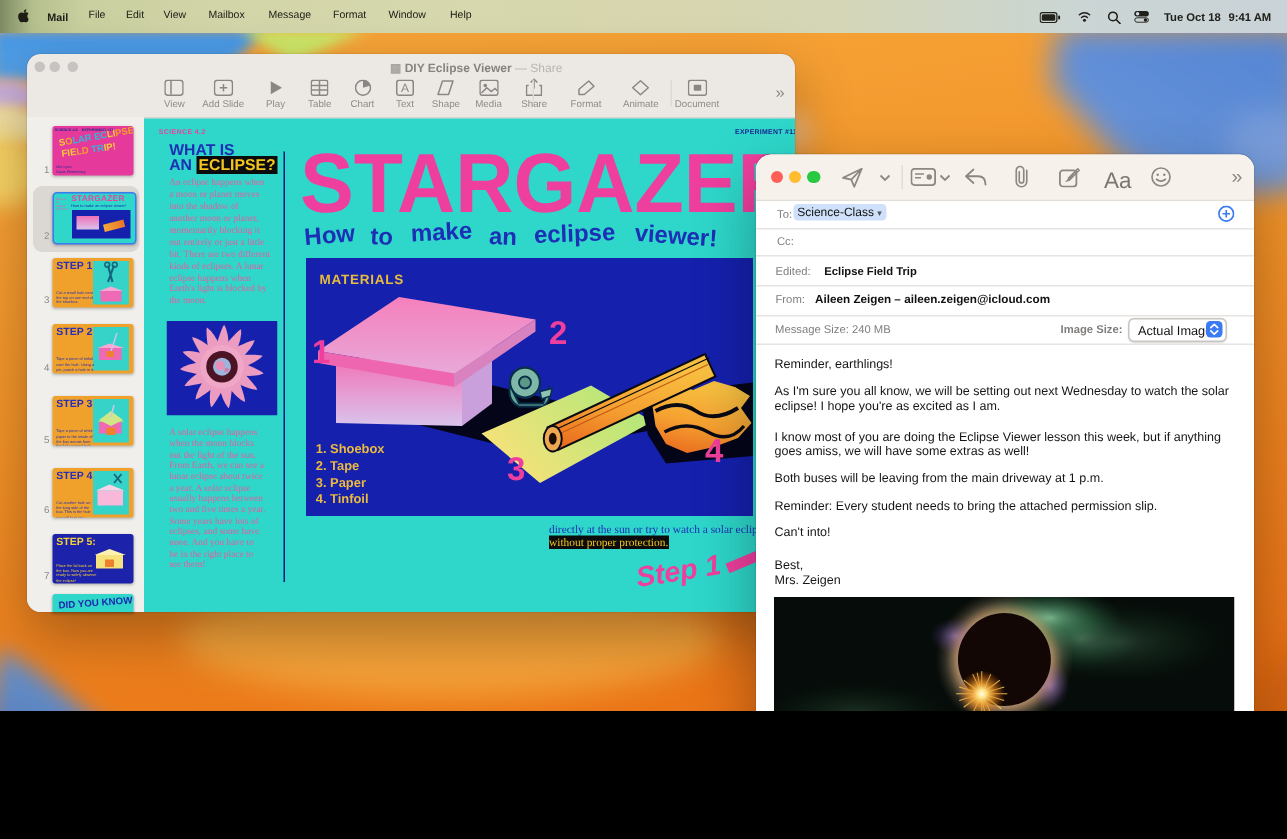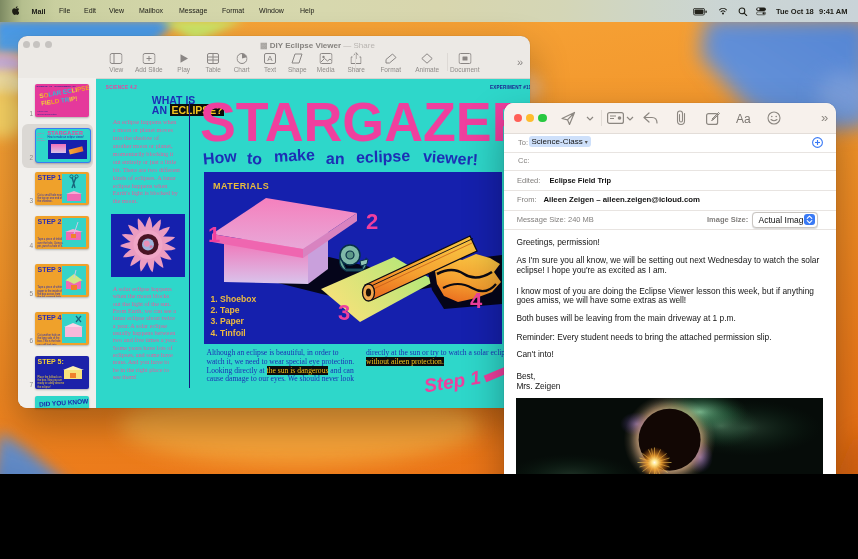--- a/index.html
+++ b/index.html
@@ -296,21 +296,21 @@
     <div class="tnum" style="left:3px;top:345px;">7</div>
 
     <div class="thumb" style="top:360px;height:12px;background:#2ed7ca;border-radius:2px 2px 0 0;">
       <div class="a" style="left:4px;top:3px;font-size:6.5px;font-weight:bold;color:#1c25ae;transform:rotate(-4deg);">DID YOU KNOW</div>
     </div>
   </div>
 
   <div class="a" id="slide">
     <div class="a" style="left:9.8px;top:5.5px;font-size:4.6px;font-weight:bold;color:#ef3f9e;letter-spacing:0.3px;">SCIENCE 4.2</div>
     <div class="a" style="left:394px;top:6px;font-size:4.6px;font-weight:bold;color:#1c2390;letter-spacing:0.2px;white-space:nowrap;">EXPERIMENT #11</div>
-    <div class="a" style="left:16.8px;top:17px;font-size:10.5px;font-weight:bold;color:#1c2fb5;line-height:9.6px;margin-left:39px;">WHAT IS<br>AN <span style="background:#0c0c0c;color:#f3c51e;padding:0 1.5px;">ECLIPSE?</span></div>
+    <div class="a" style="left:16.8px;top:17px;font-size:10.5px;font-weight:bold;color:#1c2fb5;line-height:9.6px;">WHAT IS<br>AN <span style="background:#0c0c0c;color:#f3c51e;padding:0 1.5px;">ECLIPSE?</span></div>
     <div class="a serif" style="left:16.8px;top:39px;font-size:6.25px;line-height:7.93px;color:#e85c9e;white-space:nowrap;">An eclipse happens when<br>a moon or planet moves<br>into the shadow of<br>another moon or planet,<br>momentarily blocking it<br>out entirely or just a little<br>bit. There are two different<br>kinds of eclipses. A lunar<br>eclipse happens when<br>Earth's light is blocked by<br>the moon.</div>
 
     <svg class="a" style="left:14.5px;top:135.2px" width="74" height="63" viewBox="0 0 74 63">
       <rect width="74" height="63" fill="#1520ad"></rect>
       <g transform="translate(37,30.5)">
         <path id="ray" fill="#eb9cc0" d="M -4.5 -12 Q 0 -27 1.5 -28 Q 4.5 -23 4.5 -12 Z"></path>
         <use href="#ray" transform="rotate(24)"></use>
             <use href="#ray" transform="rotate(48)"></use>
             <use href="#ray" transform="rotate(72)"></use>
             <use href="#ray" transform="rotate(96)"></use>
@@ -404,22 +404,21 @@
       <text x="162" y="57" font-family="Liberation Sans" font-size="22" font-weight="bold" fill="#ef3f9e">2</text>
       <text x="134" y="148" font-family="Liberation Sans" font-size="22" font-weight="bold" fill="#ef3f9e">3</text>
       <text x="266" y="136" font-family="Liberation Sans" font-size="22" font-weight="bold" fill="#ef3f9e">4</text>
 
       <text x="6.5" y="130" font-family="Liberation Sans" font-size="8.6" font-weight="bold" fill="#ecba40">1. Shoebox</text>
       <text x="6.5" y="141.2" font-family="Liberation Sans" font-size="8.6" font-weight="bold" fill="#ecba40">2. Tape</text>
       <text x="6.5" y="152.4" font-family="Liberation Sans" font-size="8.6" font-weight="bold" fill="#ecba40">3. Paper</text>
       <text x="6.5" y="163.6" font-family="Liberation Sans" font-size="8.6" font-weight="bold" fill="#ecba40">4. Tinfoil</text>
     </svg>
 
-    <div class="a serif" style="left:110.5px;top:270px;font-size:7.6px;line-height:8.75px;color:#1c2fb5;white-space:nowrap;">Although an eclipse is beautiful, in order to<br>watch it, we need to wear special eye protection.<br>Looking directly at <span style="background:#0c0c0c;color:#f3c51e;">the sun is dangerous</span> and can<br>cause damage to our eyes. We should never look</div>
-    <div class="a serif" style="left:270px;top:270px;font-size:7.6px;line-height:8.75px;color:#1c2fb5;white-space:nowrap;">directly at the sun or try to watch a solar eclipse<br><span style="background:#0c0c0c;color:#f3c51e;">without aileen protection.</span></div>
+    <div class="a serif" style="left:270px;top:270px;font-size:7.6px;line-height:8.75px;color:#1c2fb5;white-space:nowrap;">directly at the sun or try to watch a solar eclipse<br><span style="background:#0c0c0c;color:#f3c51e;">without proper protection.</span></div>
 
     <div class="a" style="left:328px;top:292px;font-size:19px;font-weight:bold;font-style:italic;color:#ef3f9e;transform:rotate(-9deg);">Step 1</div>
     <svg class="a" style="left:386px;top:283px" width="30" height="24" viewBox="0 0 30 24">
       <line x1="3" y1="17" x2="28" y2="6.5" stroke="#ef3f9e" stroke-width="7"></line>
     </svg>
   </div>
 </div>
 
 <div class="a" id="mail">
   <div class="a" style="left:0;top:0;width:332px;height:30px;background:#f7f1ec;border-radius:10px 10px 0 0;border-bottom:1px solid #e3ddd8;"></div>
@@ -446,21 +445,21 @@
     <svg class="a" style="left:139px;top:9px" width="15" height="12" viewBox="0 0 15 12">
           <path d="M6 1 L1 5.5 L6 10 M1 5.5 H9 Q14 5.5 14 11" fill="none" stroke="#8c8781" stroke-width="1.2" stroke-linejoin="round" stroke-linecap="round"></path>
         </svg>
     <svg class="a" style="left:171px;top:7px" width="12" height="16" viewBox="0 0 12 16">
           <path d="M9.5 3.5 V11 A3.5 3.5 0 0 1 2.5 11 V3.5 A2.5 2.5 0 0 1 7.5 3.5 V10.5 A1.5 1.5 0 0 1 4.5 10.5 V4.5" fill="none" stroke="#8c8781" stroke-width="1.1" stroke-linecap="round"></path>
         </svg>
     <svg class="a" style="left:202px;top:9px" width="14" height="13" viewBox="0 0 14 13">
           <rect x="0.6" y="1.6" width="11" height="10.8" rx="2" fill="none" stroke="#8c8781" stroke-width="1.2"></rect>
           <path d="M6 7 L12.5 0.5 M12.5 0.5 l1 1 l-6.5 6.5 l-1.5 0.5 Z" stroke="#8c8781" stroke-width="1" fill="none"></path>
         </svg>
-    <div class="a" style="left:232px;top:9px;font-size:12px;color:#7c7772;">Aa</div>
+    <div class="a" style="left:232px;top:9px;font-size:15px;color:#7c7772;">Aa</div>
     <svg class="a" style="left:263px;top:8px" width="14" height="14" viewBox="0 0 14 14">
           <circle cx="7" cy="7" r="6" fill="none" stroke="#8c8781" stroke-width="1.1"></circle>
           <circle cx="4.8" cy="5.5" r="0.8" fill="#8c8781"></circle>
           <circle cx="9.2" cy="5.5" r="0.8" fill="#8c8781"></circle>
           <path d="M4 8.5 Q7 11 10 8.5" fill="none" stroke="#8c8781" stroke-width="1.1" stroke-linecap="round"></path>
         </svg>
     <div class="a" style="left:317px;top:7px;font-size:13px;color:#8c8781;">»</div>
   </div>
   <div id="mailrows" style="position:absolute;left:0;top:30px;width:332px;font-size:7.5px;">
     <div class="mrow" style="top:0;height:18.6px;"></div>
@@ -485,21 +484,21 @@
     <div class="a" style="left:247.6px;top:78.5px;width:64px;height:14px;background:#fff;border:0.5px solid #c9c5c1;border-radius:4px;box-shadow:0 0.5px 1px rgba(0,0,0,.15);">
       <div class="a" style="left:6px;top:2.5px;color:#111;font-size:8.5px;">Actual Image</div>
       <div class="a" style="right:1.5px;top:1.5px;width:11px;height:11px;background:#3a7af5;border-radius:3px;">
         <svg width="11" height="11" viewBox="0 0 11 11">
               <path d="M3.2 4.4 L5.5 2.2 L7.8 4.4 M3.2 6.6 L5.5 8.8 L7.8 6.6" fill="none" stroke="#fff" stroke-width="1.1" stroke-linejoin="round" stroke-linecap="round"></path>
             </svg>
       </div>
     </div>
   </div>
   <div id="mailbody" style="position:absolute;left:12.4px;top:0;width:312px;font-size:8.35px;line-height:9.9px;color:#161616;">
-    <div class="a" style="top:134.8px;">Greetings, permission!</div>
+    <div class="a" style="top:134.8px;">Reminder, earthlings!</div>
     <div class="a" style="top:153.4px;white-space:nowrap;">As I'm sure you all know, we will be setting out next Wednesday to watch the solar<br>eclipse! I hope you're as excited as I am.</div>
     <div class="a" style="top:183.5px;white-space:nowrap;">I know most of you are doing the Eclipse Viewer lesson this week, but if anything<br>goes amiss, we will have some extras as well!</div>
     <div class="a" style="top:211px;">Both buses will be leaving from the main driveway at 1 p.m.</div>
     <div class="a" style="top:229.6px;">Reminder: Every student needs to bring the attached permission slip.</div>
     <div class="a" style="top:247.3px;">Can't into!</div>
     <div class="a" style="top:268.7px;">Best,<br>Mrs. Zeigen</div>
 
     <svg class="a" style="left:0;top:295.3px" width="307" height="100" viewBox="0 0 307 100">
       <defs>
         <radialGradient id="corona" cx="0.5" cy="0.5" r="0.5">

